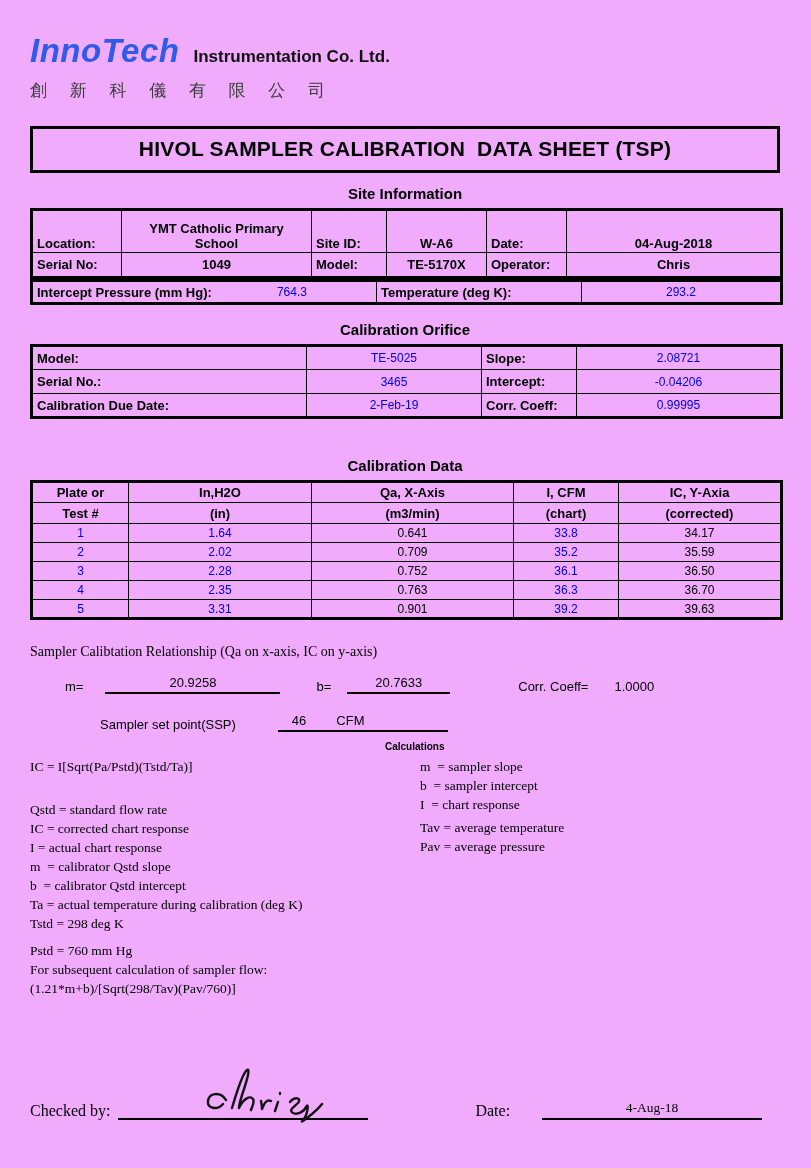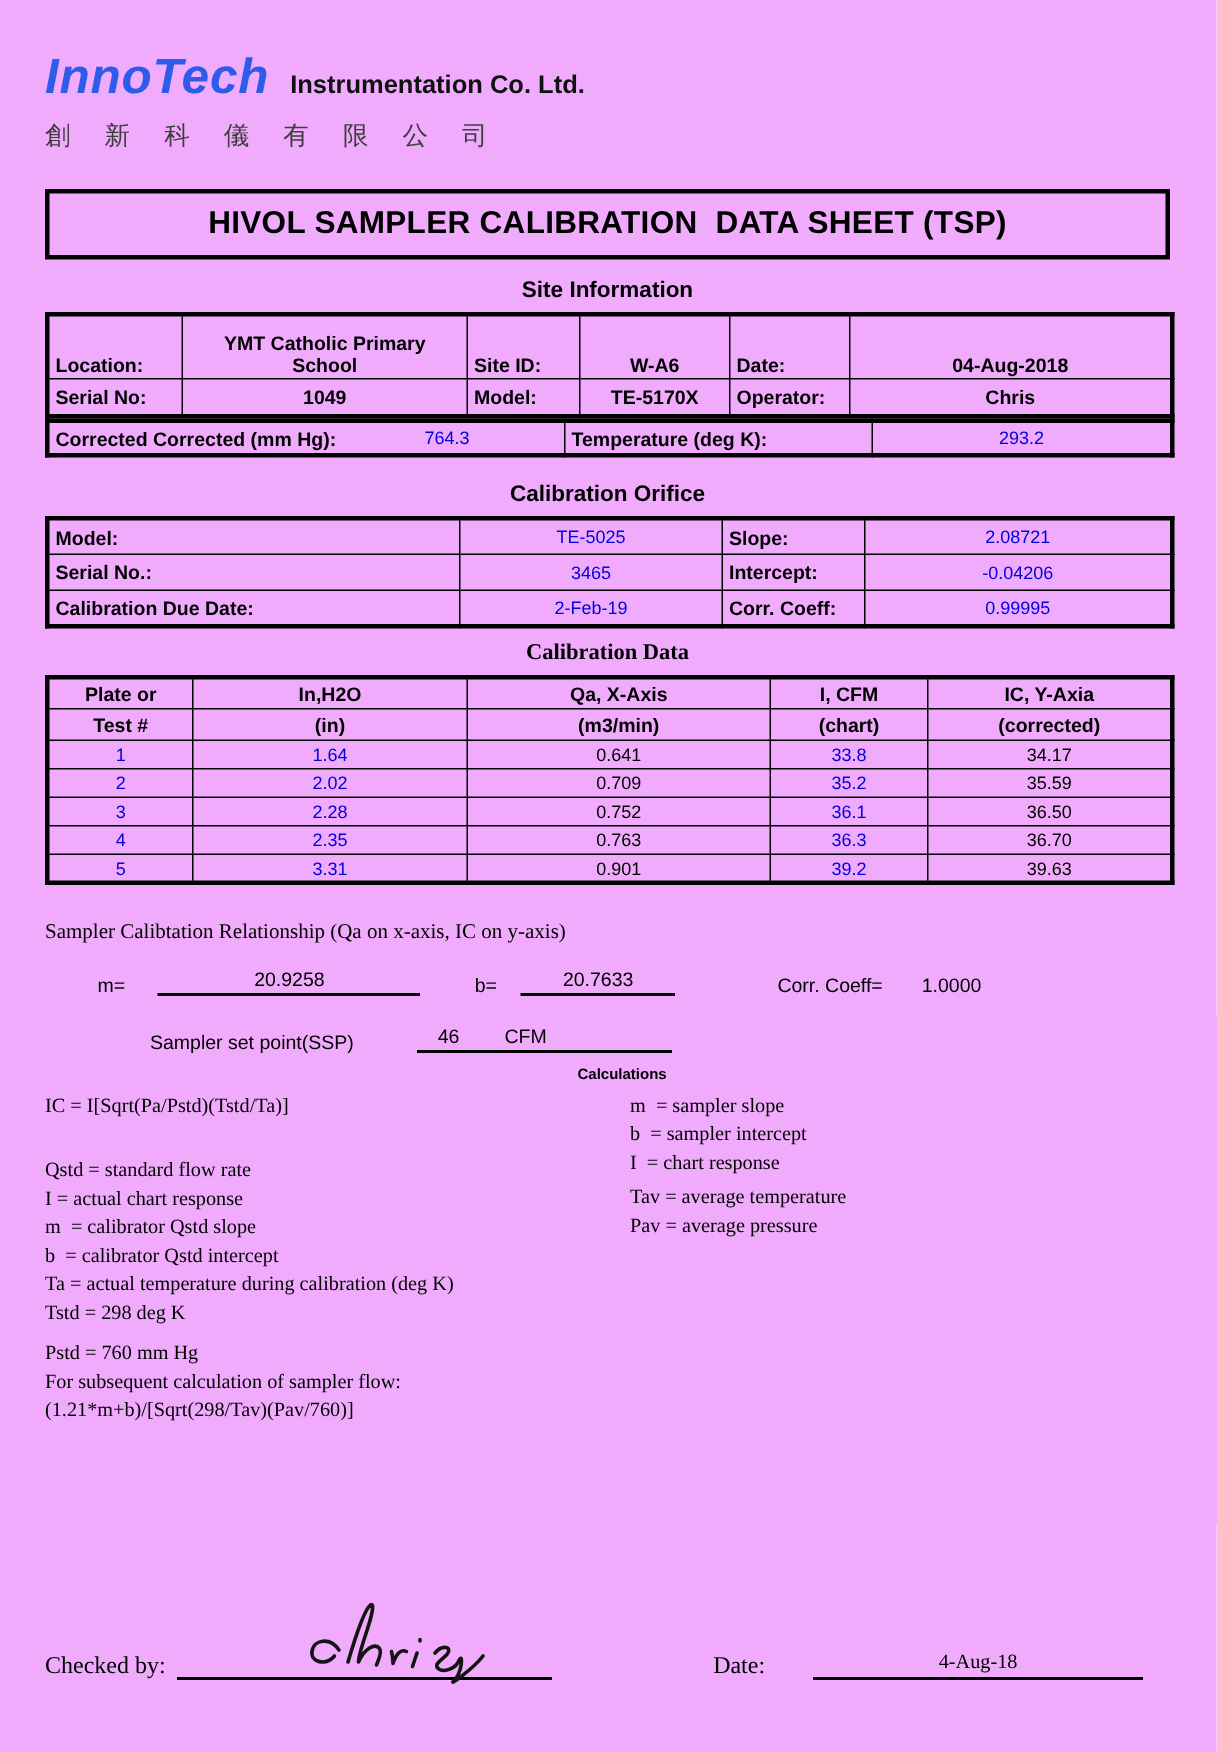--- a/index.html
+++ b/index.html
@@ -116,21 +116,21 @@
   <table class="boxed">
     <colgroup>
         <col style="width:345px">
         <col style="width:205px">
         <col style="width:200px">
       </colgroup>
     <tbody>
         <tr class="amb">
       <td>
         <div class="amb-cell1">
-          <span class="lbl">Corrected Corrected (mm Hg):</span>
+          <span class="lbl">Intercept Pressure (mm Hg):</span>
           <span class="blue">764.3</span>
         </div>
       </td>
       <td class="lbl">Temperature (deg K):</td>
       <td class="blue">293.2</td>
     </tr>
   </tbody>
     </table>
 
   <div class="sec-heading" style="margin-top:16px;">Calibration Orifice</div>
@@ -156,21 +156,21 @@
     </tr>
     <tr class="orf">
       <td class="lbl">Calibration Due Date:</td>
       <td class="blue">2-Feb-19</td>
       <td class="lbl">Corr. Coeff:</td>
       <td class="blue">0.99995</td>
     </tr>
   </tbody>
     </table>
 
-  <div class="sec-heading" style="margin-top:8px;font-family:Liberation Serif, serif;">Calibration Data</div>
+  <div class="sec-heading" style="margin-top:38px;">Calibration Data</div>
   <table class="boxed caldata">
     <colgroup>
         <col style="width:97px">
         <col style="width:183px">
         <col style="width:202px">
         <col style="width:105px">
         <col style="width:163px">
       </colgroup>
     <tbody>
         <tr class="cd-h">
@@ -241,20 +241,21 @@
       <span>CFM</span>
     </span>
   </div>
 
   <div class="calc-heading">Calculations</div>
   <div class="calc-wrap">
     <div class="calc-left">
       <div class="calc-line">IC = I[Sqrt(Pa/Pstd)(Tstd/Ta)]</div>
       <div class="gap24"></div>
       <div class="calc-line">Qstd = standard flow rate</div>
+      <div class="calc-line">IC = corrected chart response</div>
       <div class="calc-line">I = actual chart response</div>
       <div class="calc-line">m  = calibrator Qstd slope</div>
       <div class="calc-line">b  = calibrator Qstd intercept</div>
       <div class="calc-line">Ta = actual temperature during calibration (deg K)</div>
       <div class="calc-line">Tstd = 298 deg K</div>
       <div class="gap8"></div>
       <div class="calc-line">Pstd = 760 mm Hg</div>
       <div class="calc-line">For subsequent calculation of sampler flow:</div>
       <div class="calc-line">(1.21*m+b)/[Sqrt(298/Tav)(Pav/760)]</div>
     </div>

